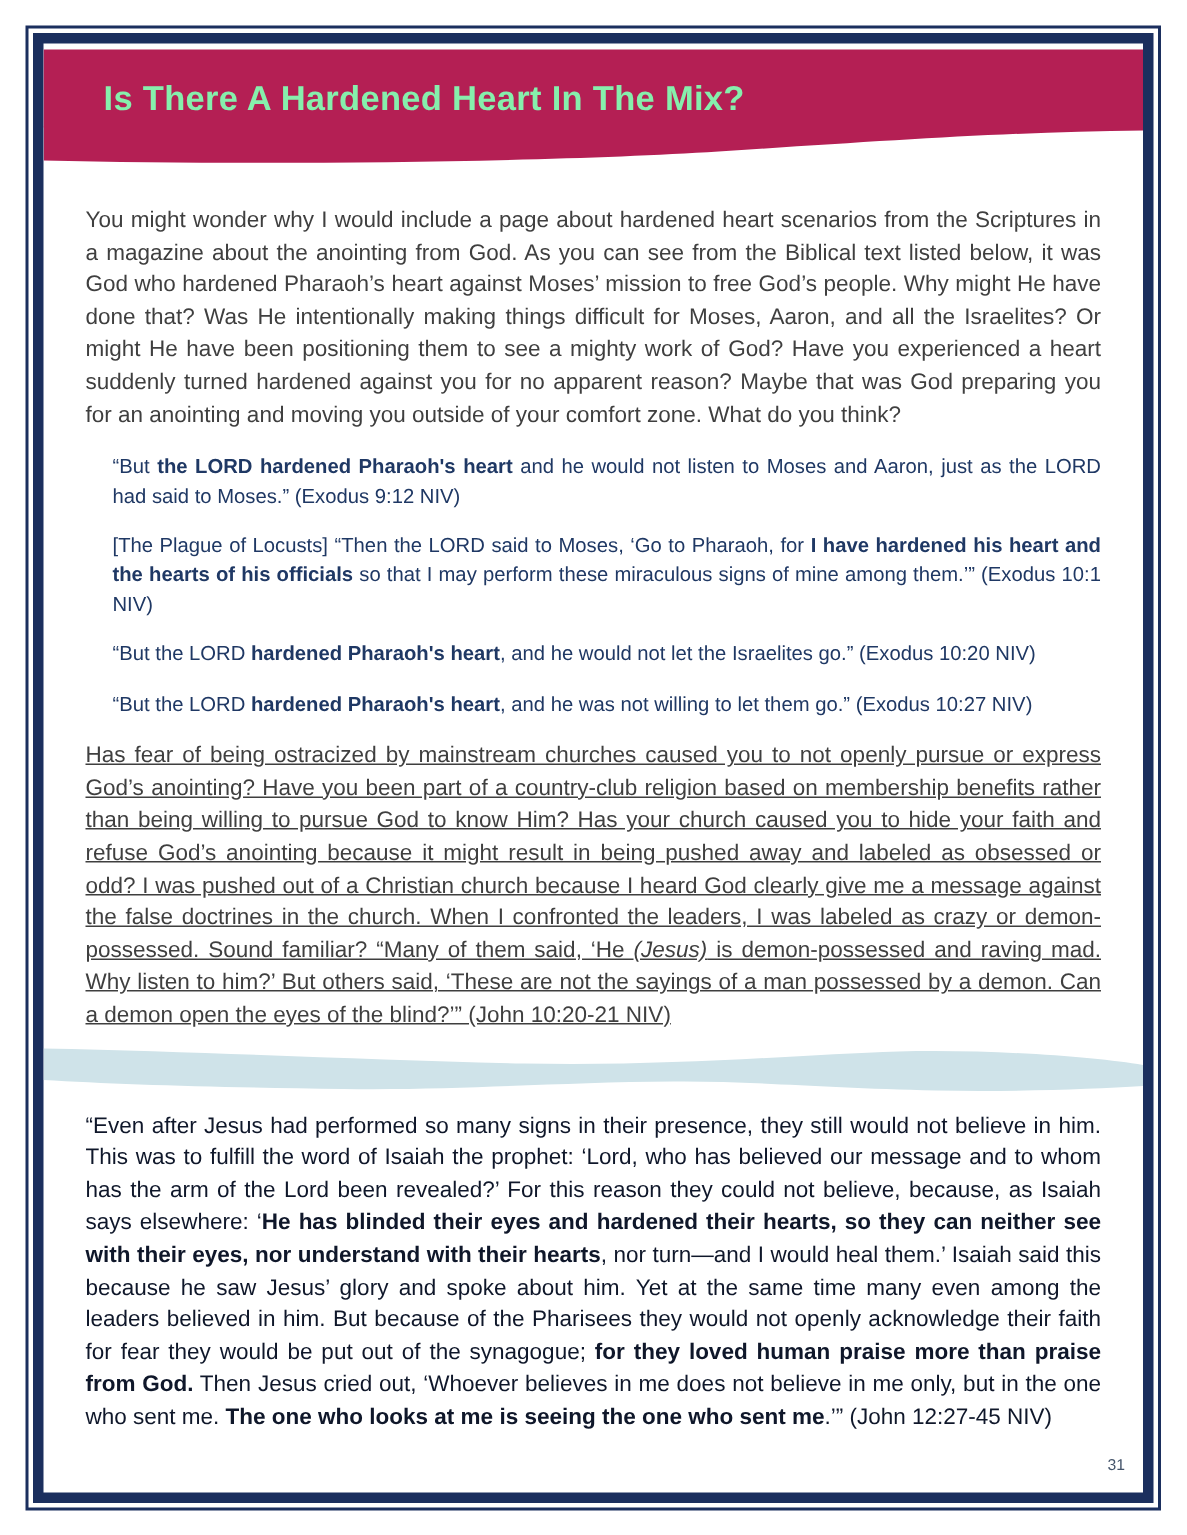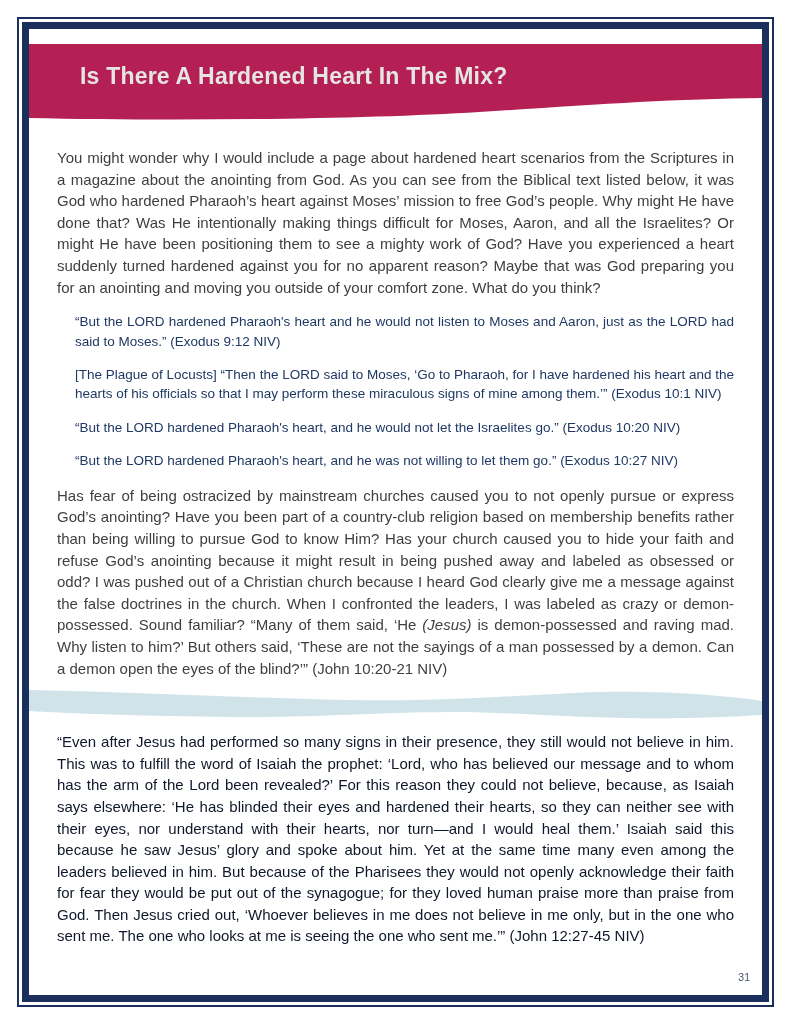--- a/index.html
+++ b/index.html
@@ -12,39 +12,39 @@
   .frame-outer{
     position:absolute;top:17px;left:17px;right:17px;bottom:16px;
     border:2px solid #1b2f5e;
   }
   .frame-inner{
     position:absolute;top:22px;left:22px;right:22px;bottom:21px;
     border:7px solid #1b2f5e;background:#fff;overflow:hidden;
   }
   .banner{background:#b41f54;height:52px;}
   .banner h1{
-    margin:15px;padding:19px 0 0 36px;
-    font-size:23px;font-weight:bold;color:#e5e5e5;letter-spacing:.2px;
+    margin:4px;padding:19px 0 0 36px;
+    font-size:23px;font-weight:bold;color:#86efac;letter-spacing:.2px;
   }
   .banner-wave{display:block;width:100%;height:30px;margin-top:-1px;}
 
   .body-para{
     margin:22px 28px 0 28px;
     font-size:15px;line-height:1.44;color:#3f3f3f;
     text-align:justify;
   }
-  .body-para.mid{margin-top:0;}
+  .body-para.mid{margin-top:0;text-decoration:underline;}
   .body-para.navy{color:#0f172a;margin-top:10px;}
 
   .quotes{margin:14px 28px 0 46px;}
   .quote{
     margin:0 0 14px 0;font-size:13.5px;line-height:1.44;
     color:#1f3864;text-align:justify;
   }
-  span.b{font-weight:normal;}
+  span.b{font-weight:bold;}
   span.i{font-style:italic;}
 
   .callout{margin-top:8px;}
   .callout-wave{display:block;width:100%;}
   .callout-wave.top{height:16px;}
   .callout-wave.bottom{height:18px;}
   .callout-body{background:#cfe3e9;padding:5px 0 7px 0;}
   .callout-text{
     max-width:540px;margin:0 auto;text-align:center;
     font-size:15px;line-height:1.55;color:#b02355;

